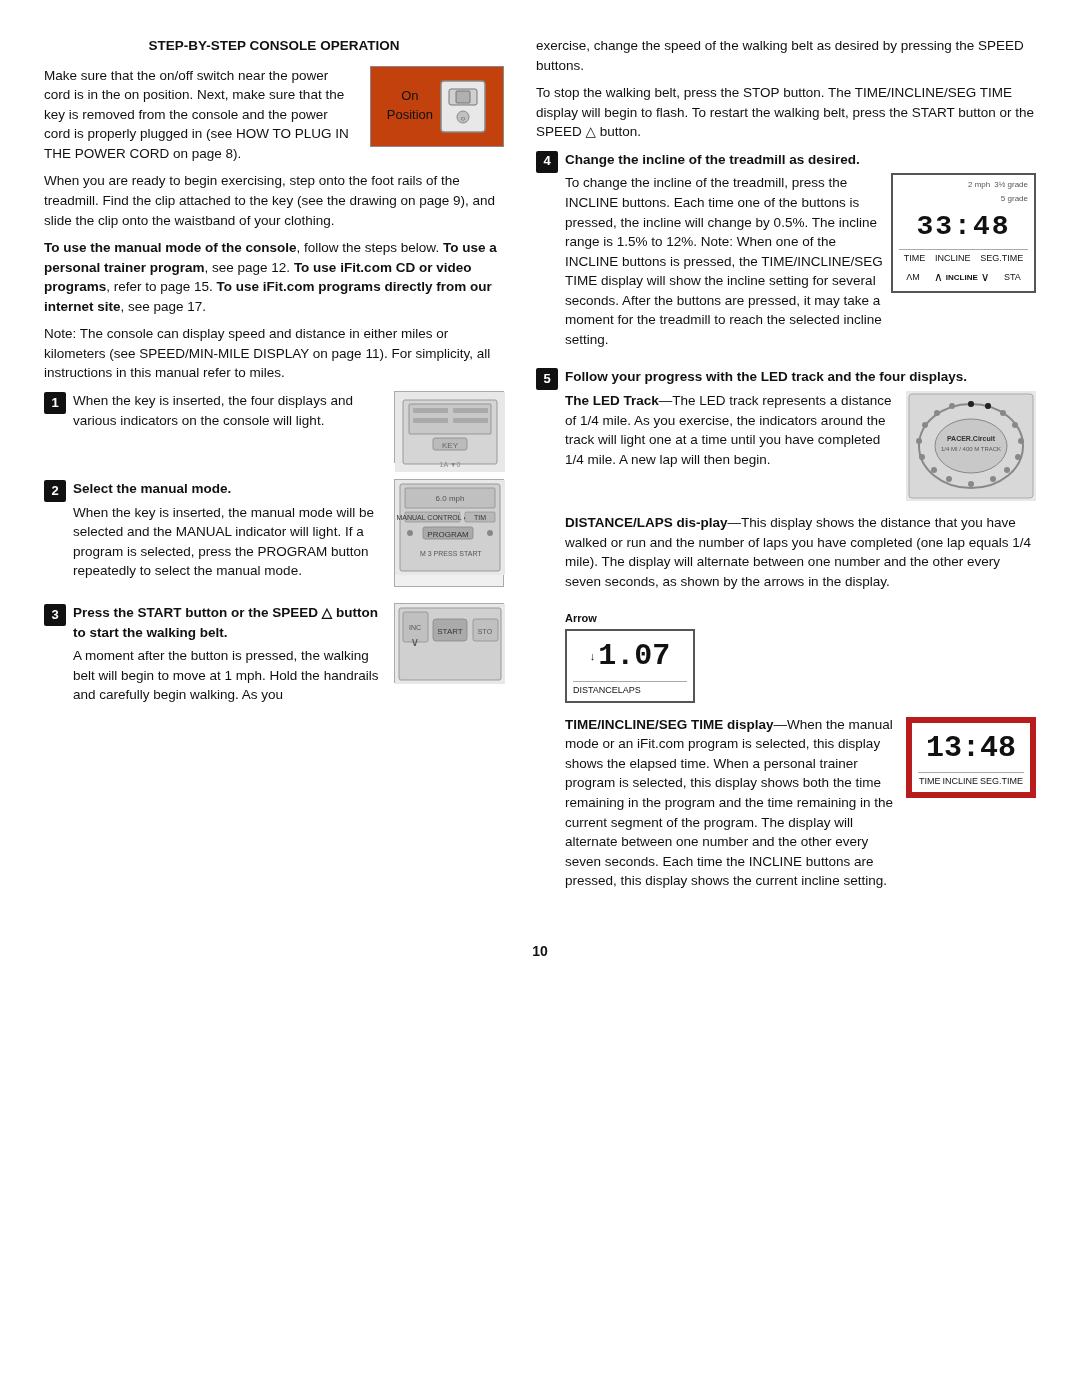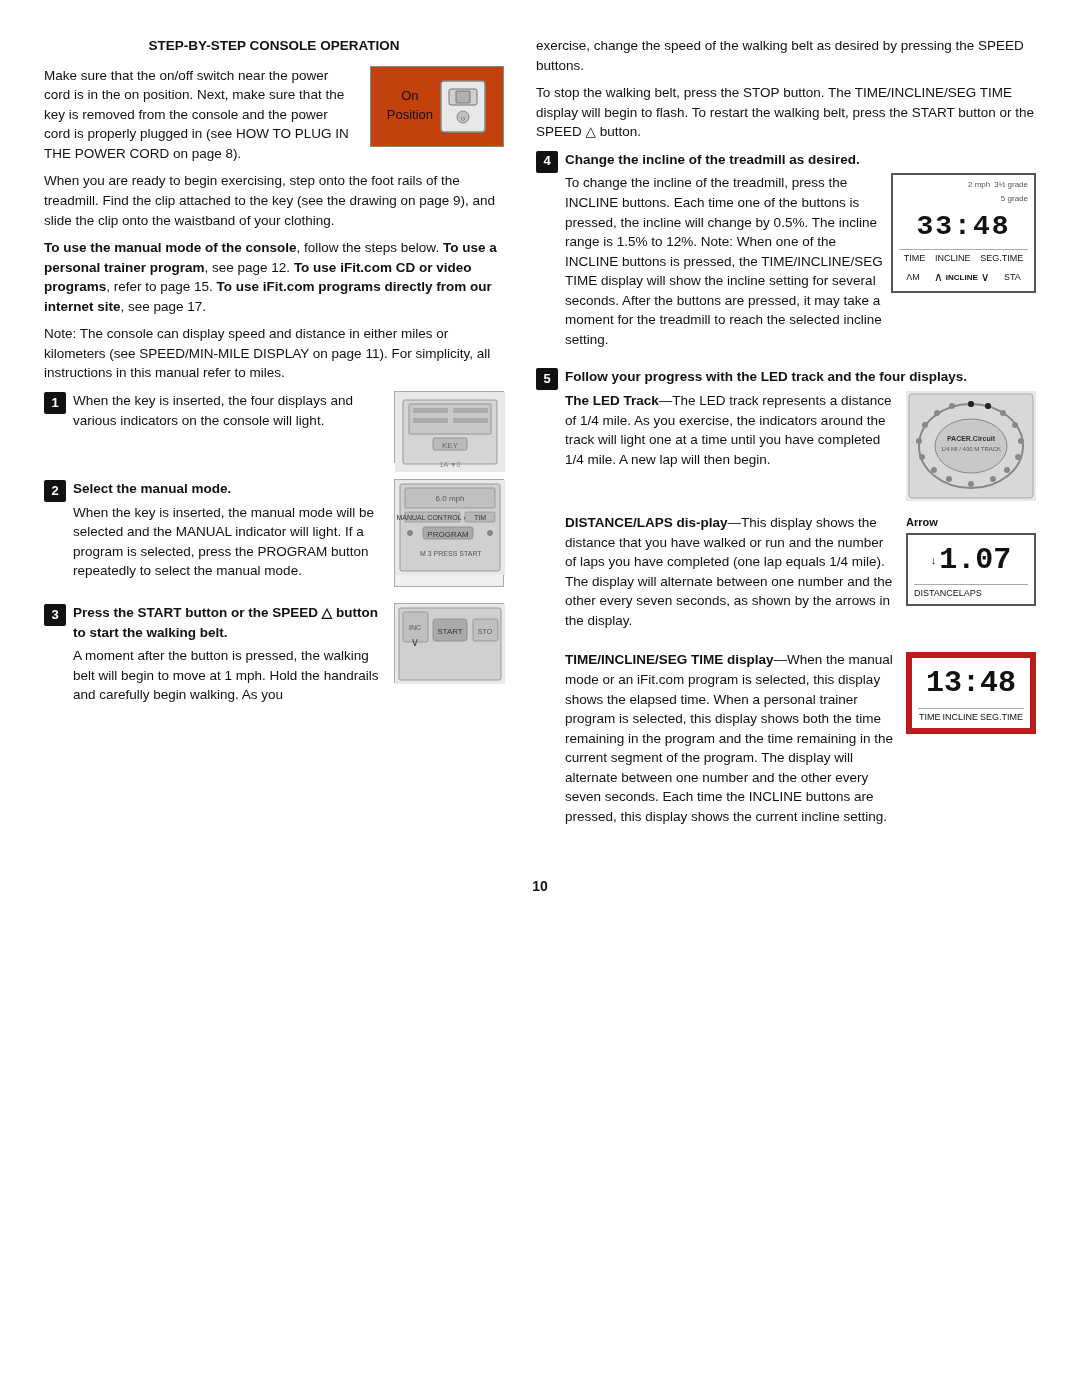--- a/index.html
+++ b/index.html
@@ -148,20 +148,21 @@
       gap: 10px;
       margin-bottom: 10px;
     }
 
     
     .distance-row {
       display: flex;
       align-items: flex-start;
       gap: 10px;
       margin-bottom: 10px;
+      flex-direction: column;
     }
     .arrow-label {
       font-size: 11px;
       font-weight: bold;
       margin-bottom: 2px;
     }
 
     
     .page-num {
       text-align: center;

